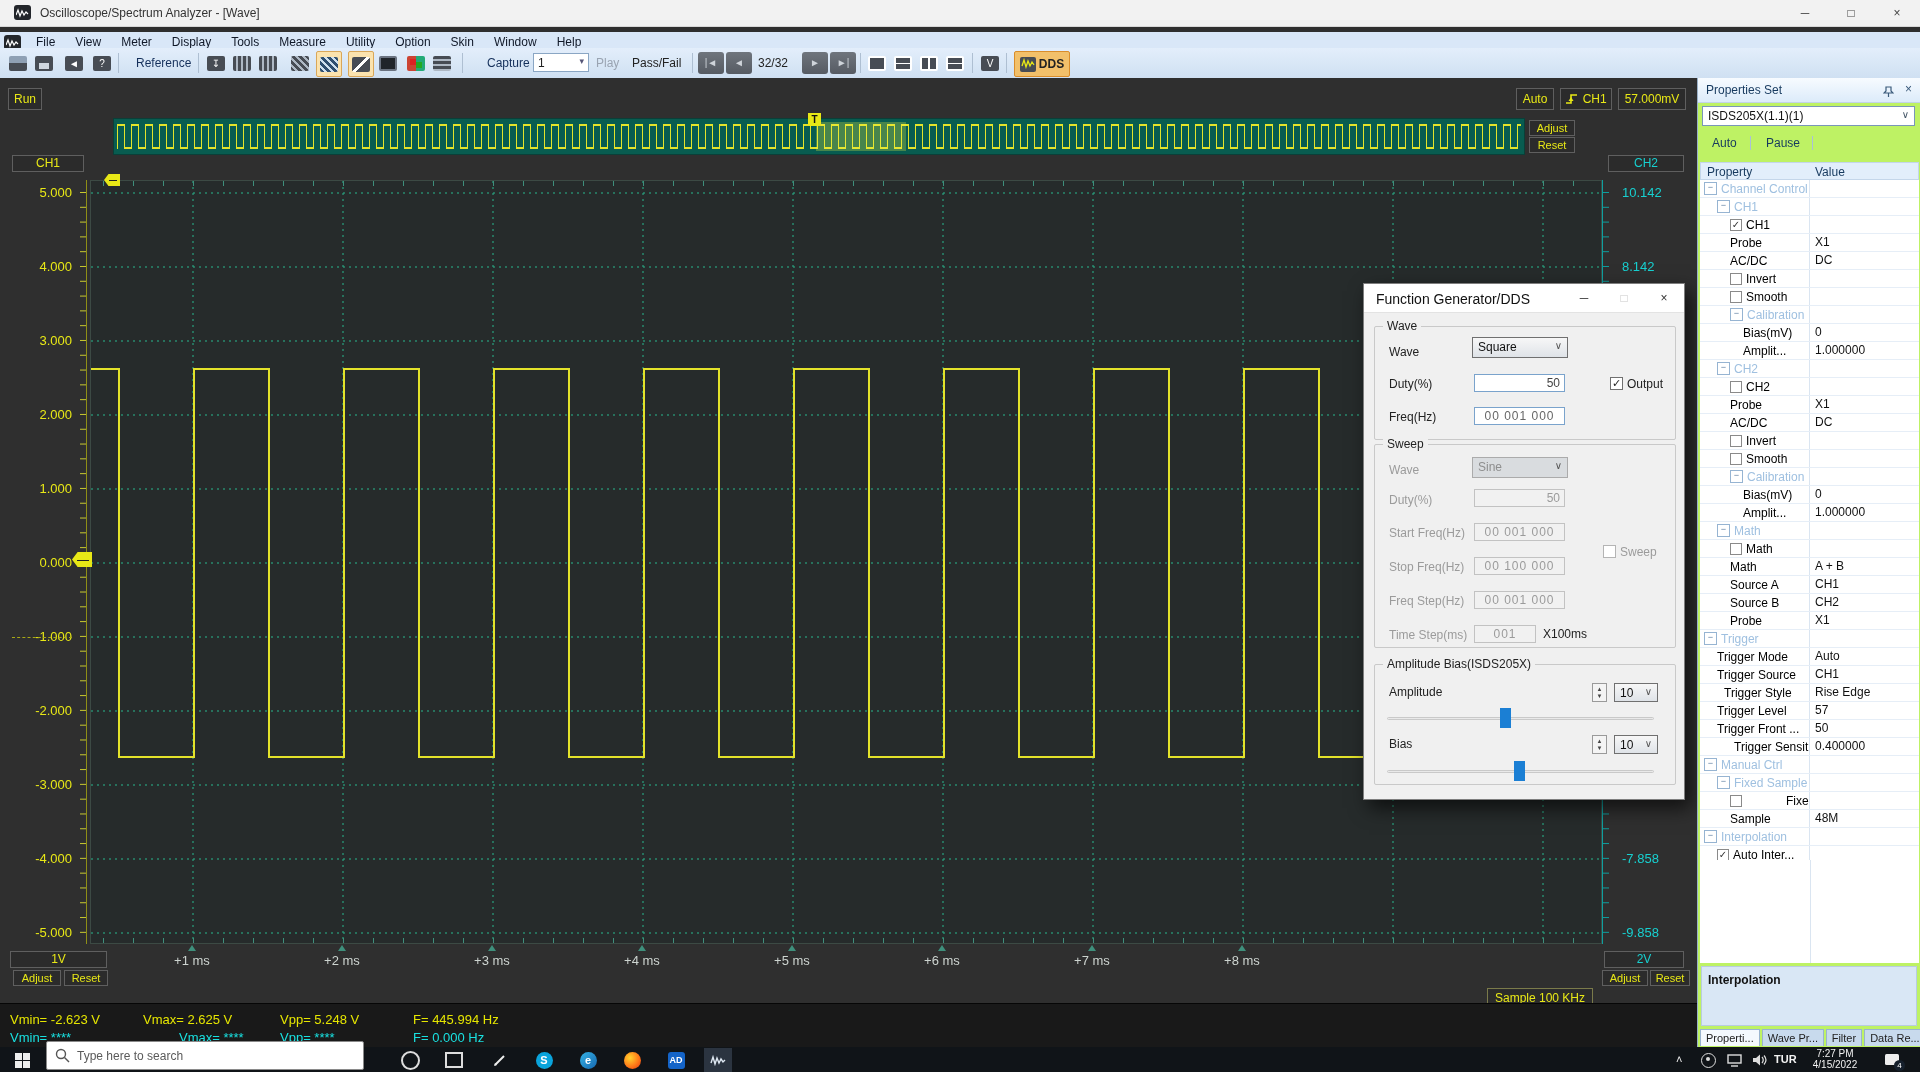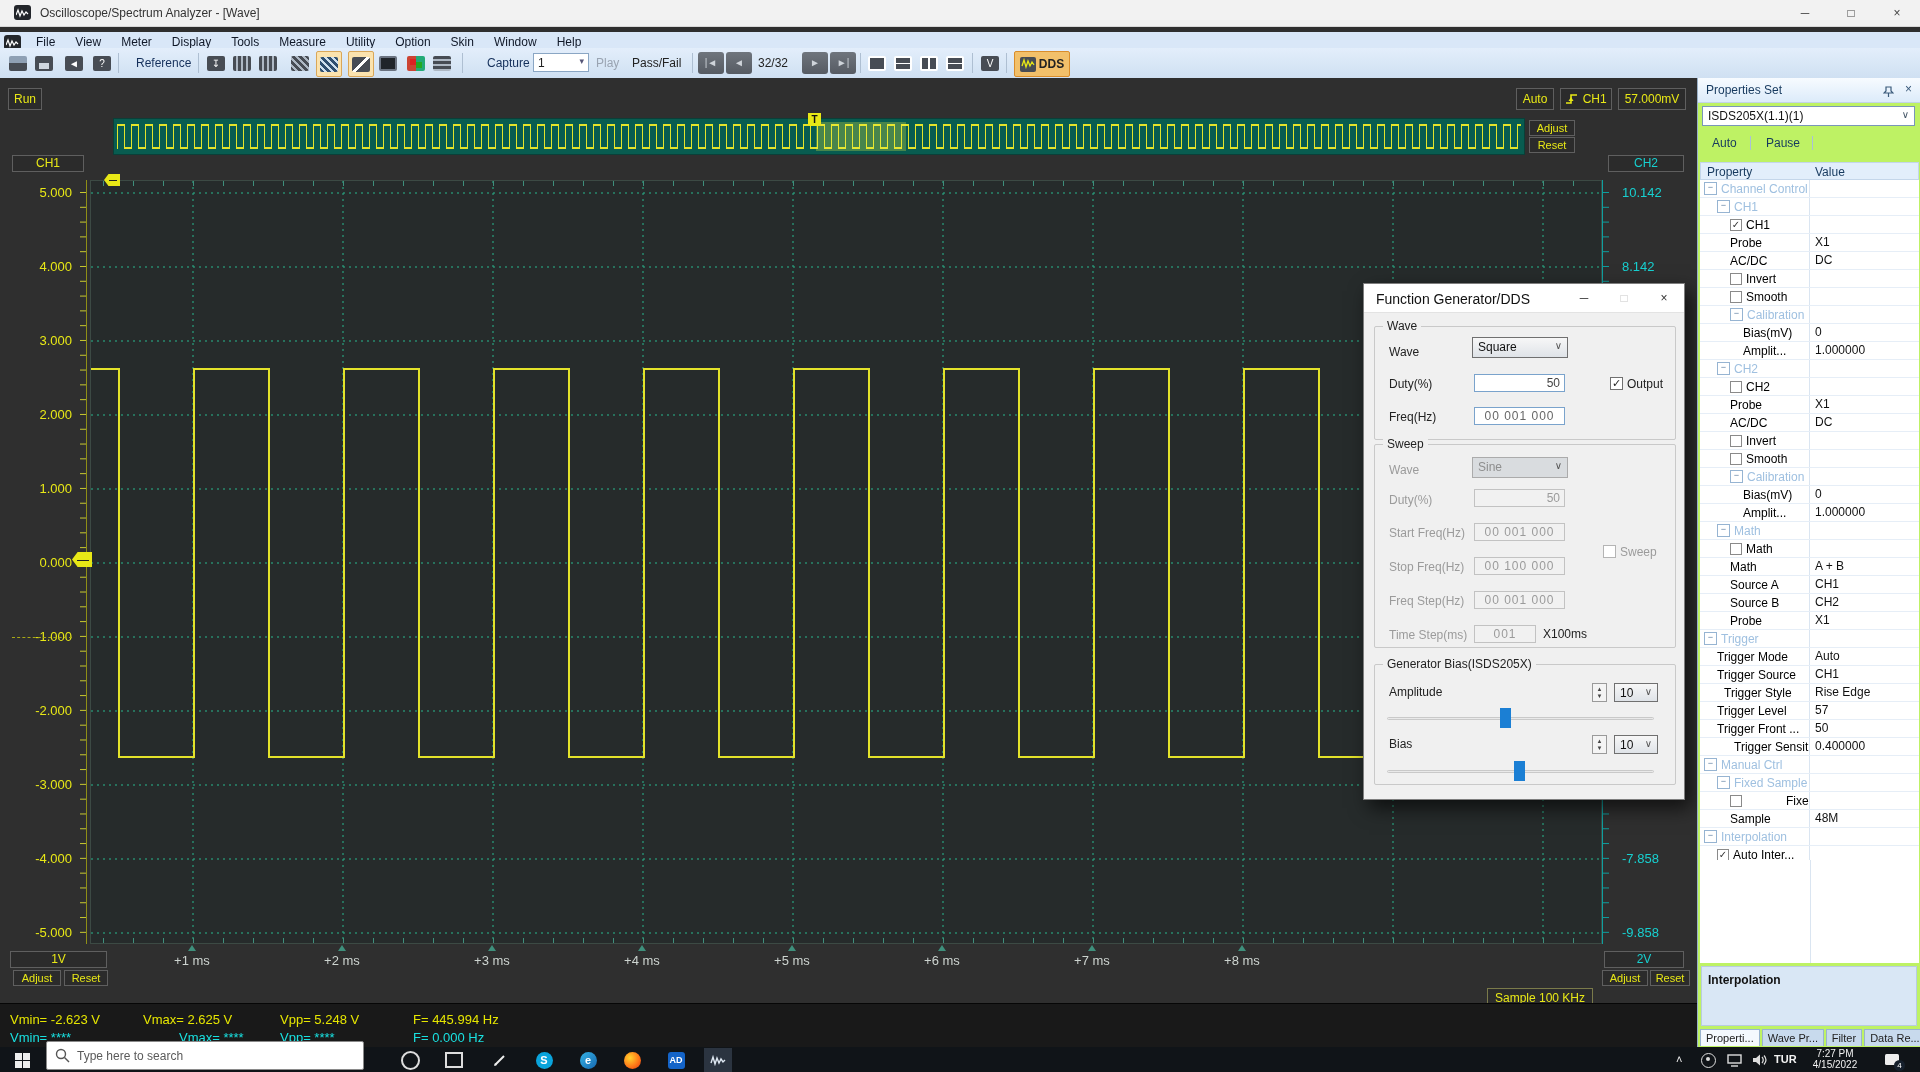--- a/index.html
+++ b/index.html
@@ -369,21 +369,21 @@
     <div class="dcb dis" style="left:228px;top:100px"></div>
     <span class="dlab dis" style="left:245px;top:100px">Sweep</span>
     <span class="dlab dis" style="left:14px;top:149px">Freq Step(Hz)</span>
     <input class="din cent dis" style="left: 99px; top: 146px;" readonly="" value="00 001 000">
     <span class="dlab dis" style="left:14px;top:183px">Time Step(ms)</span>
     <input class="din cent dis" style="left: 99px; top: 180px; width: 62px;" readonly="" value="001">
     <span class="dlab" style="left:168px;top:182px;color:#222">X100ms</span>
   </div>
 
   <div class="grp" style="left:10px;top:380px;width:300px;height:119px">
-    <span class="legend">Generator Bias(ISDS205X)</span>
+    <span class="legend">Amplitude Bias(ISDS205X)</span>
     <span class="dlab" style="left:14px;top:20px">Amplitude</span>
     <div class="spin" style="left:217px;top:18px">
         <span>▲</span>
         <span>▼</span>
       </div>
     <div class="dcombo" style="left:239px;top:18px;width:44px;height:19px"><span>10</span><span class="cv">∨</span></div>
     <div class="track" style="left:12px;top:52px;width:267px"></div>
     <div class="thumb" style="left:125px;top:43px"></div>
     <span class="dlab" style="left:14px;top:72px">Bias</span>
     <div class="spin" style="left:217px;top:70px">

